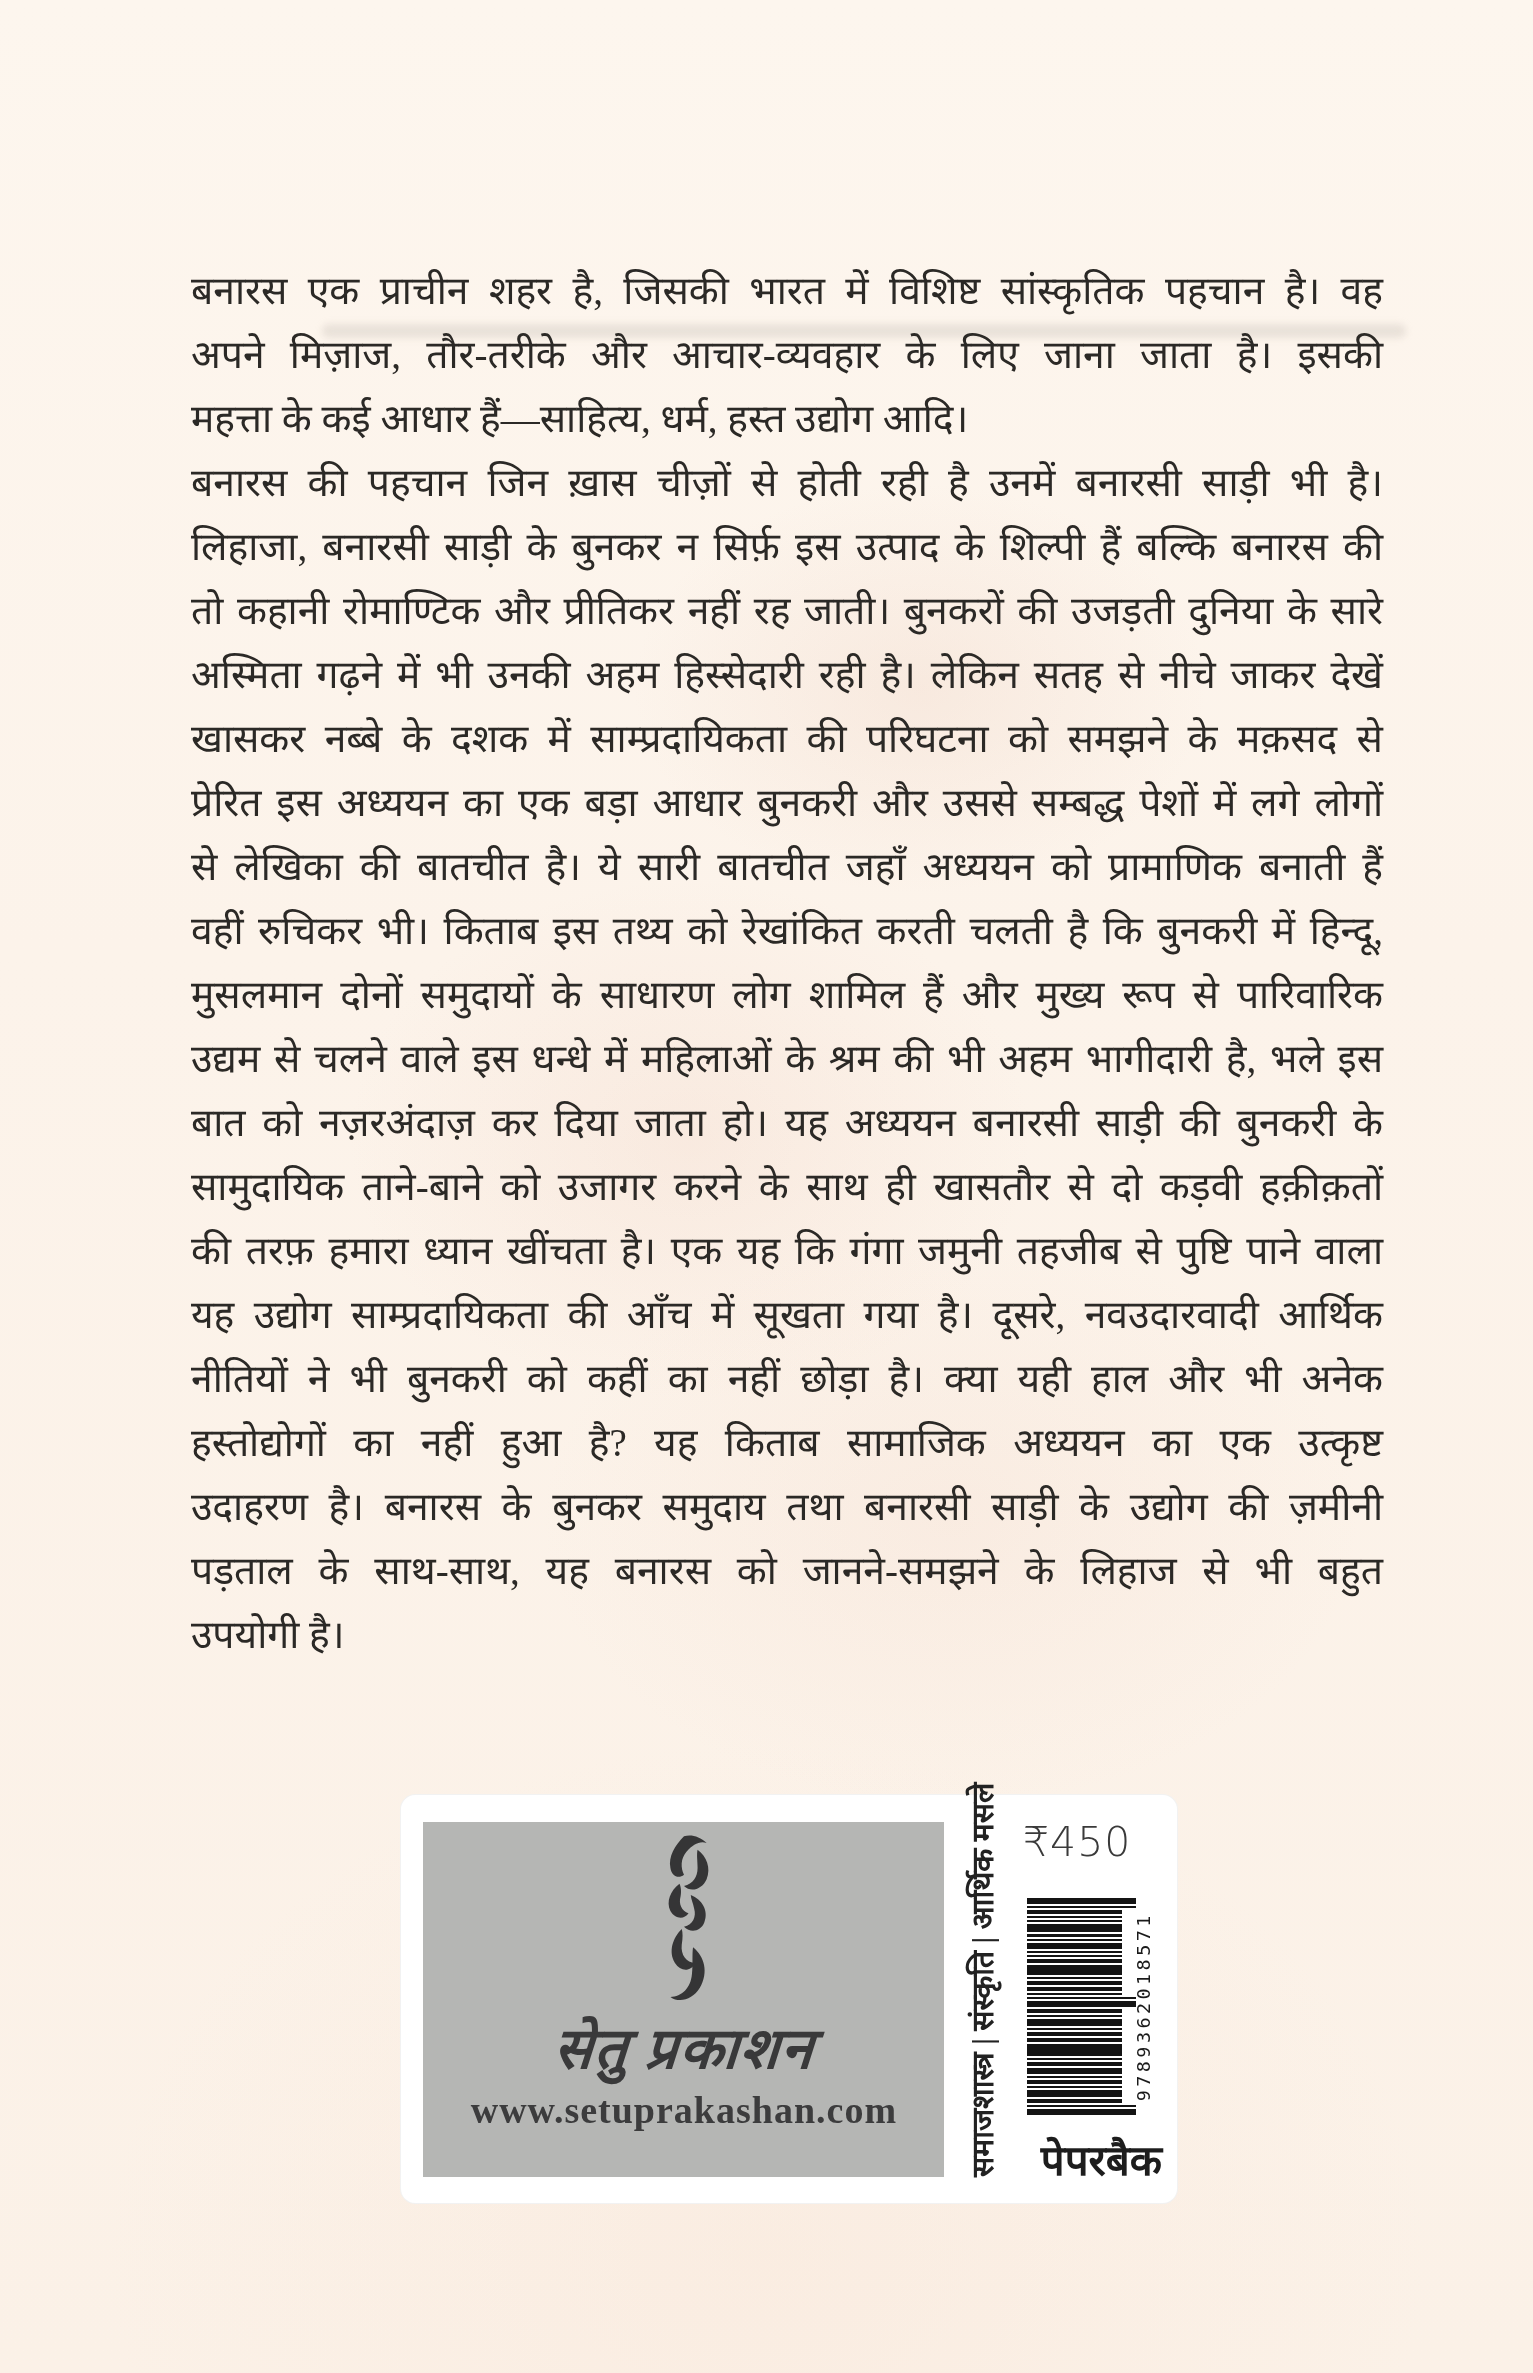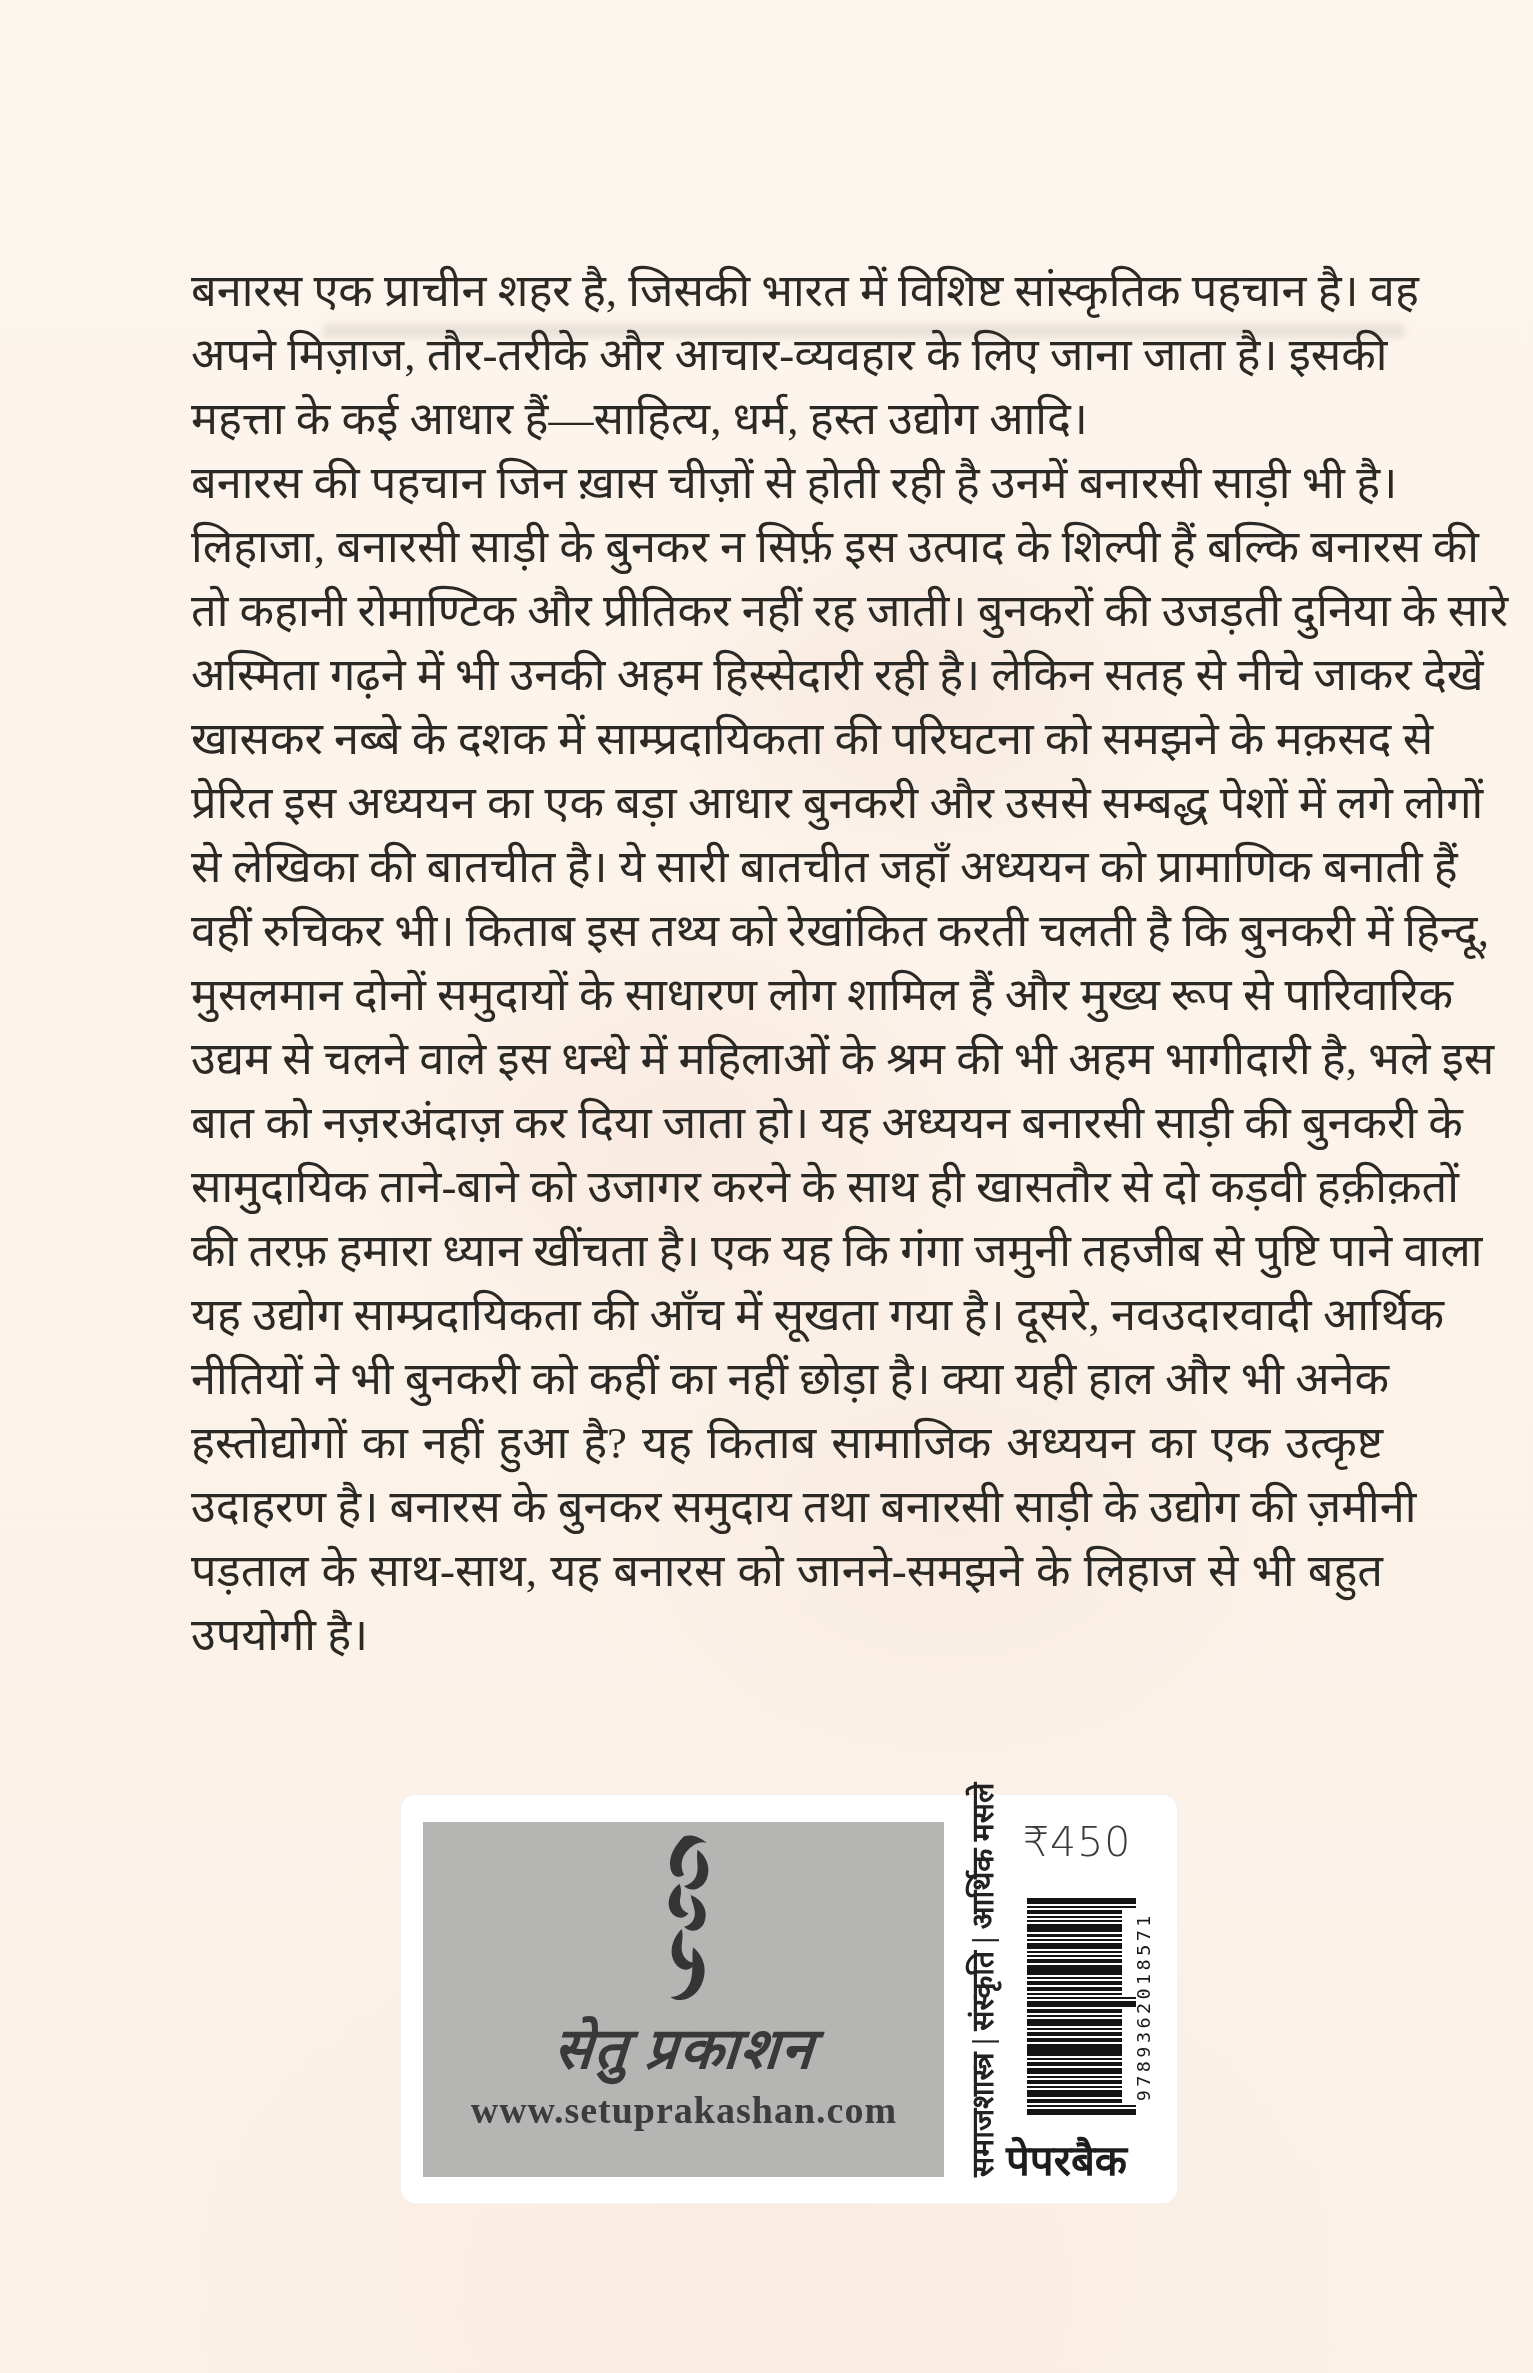--- a/index.html
+++ b/index.html
@@ -24,21 +24,21 @@
     position: absolute; left: 322px; top: 324px;
     width: 1084px; height: 13.7px;
     background: rgba(168,158,152,0.22);
     filter: blur(3.9px);
     border-radius: 6.8px;
   }
   
   .synopsis {
     position: absolute; left: 191px; top: 259px; width: 1192px;
     color: #2b2926;
-    font-size: 45px;
+    font-size: 39px;
     font-family: "Liberation Serif", "DejaVu Serif", serif;
   }
   .line {
     height: 64px;
     line-height: 64px;
     text-align: justify;
     text-align-last: justify;
     white-space: nowrap;
   }
   .line.para-end { text-align-last: left; }
@@ -106,21 +106,21 @@
     font-family: "DejaVu Sans Mono", monospace;
     font-size: 18.5px;
     letter-spacing: 3.4px;
     color: #1a1a1a;
     text-align: center;
     line-height: 21.5px;
   }
   .format {
     position: absolute; left: 605px; top: 335px;
     width: 156px;
-    text-align: left;
+    text-align: right;
     font-size: 42px; font-weight: bold;
     color: #1d1d1d;
   }
 </style>
 </head>
 <body>
 
 <div class="cover">
 
   <div class="scan-smudge"></div>

